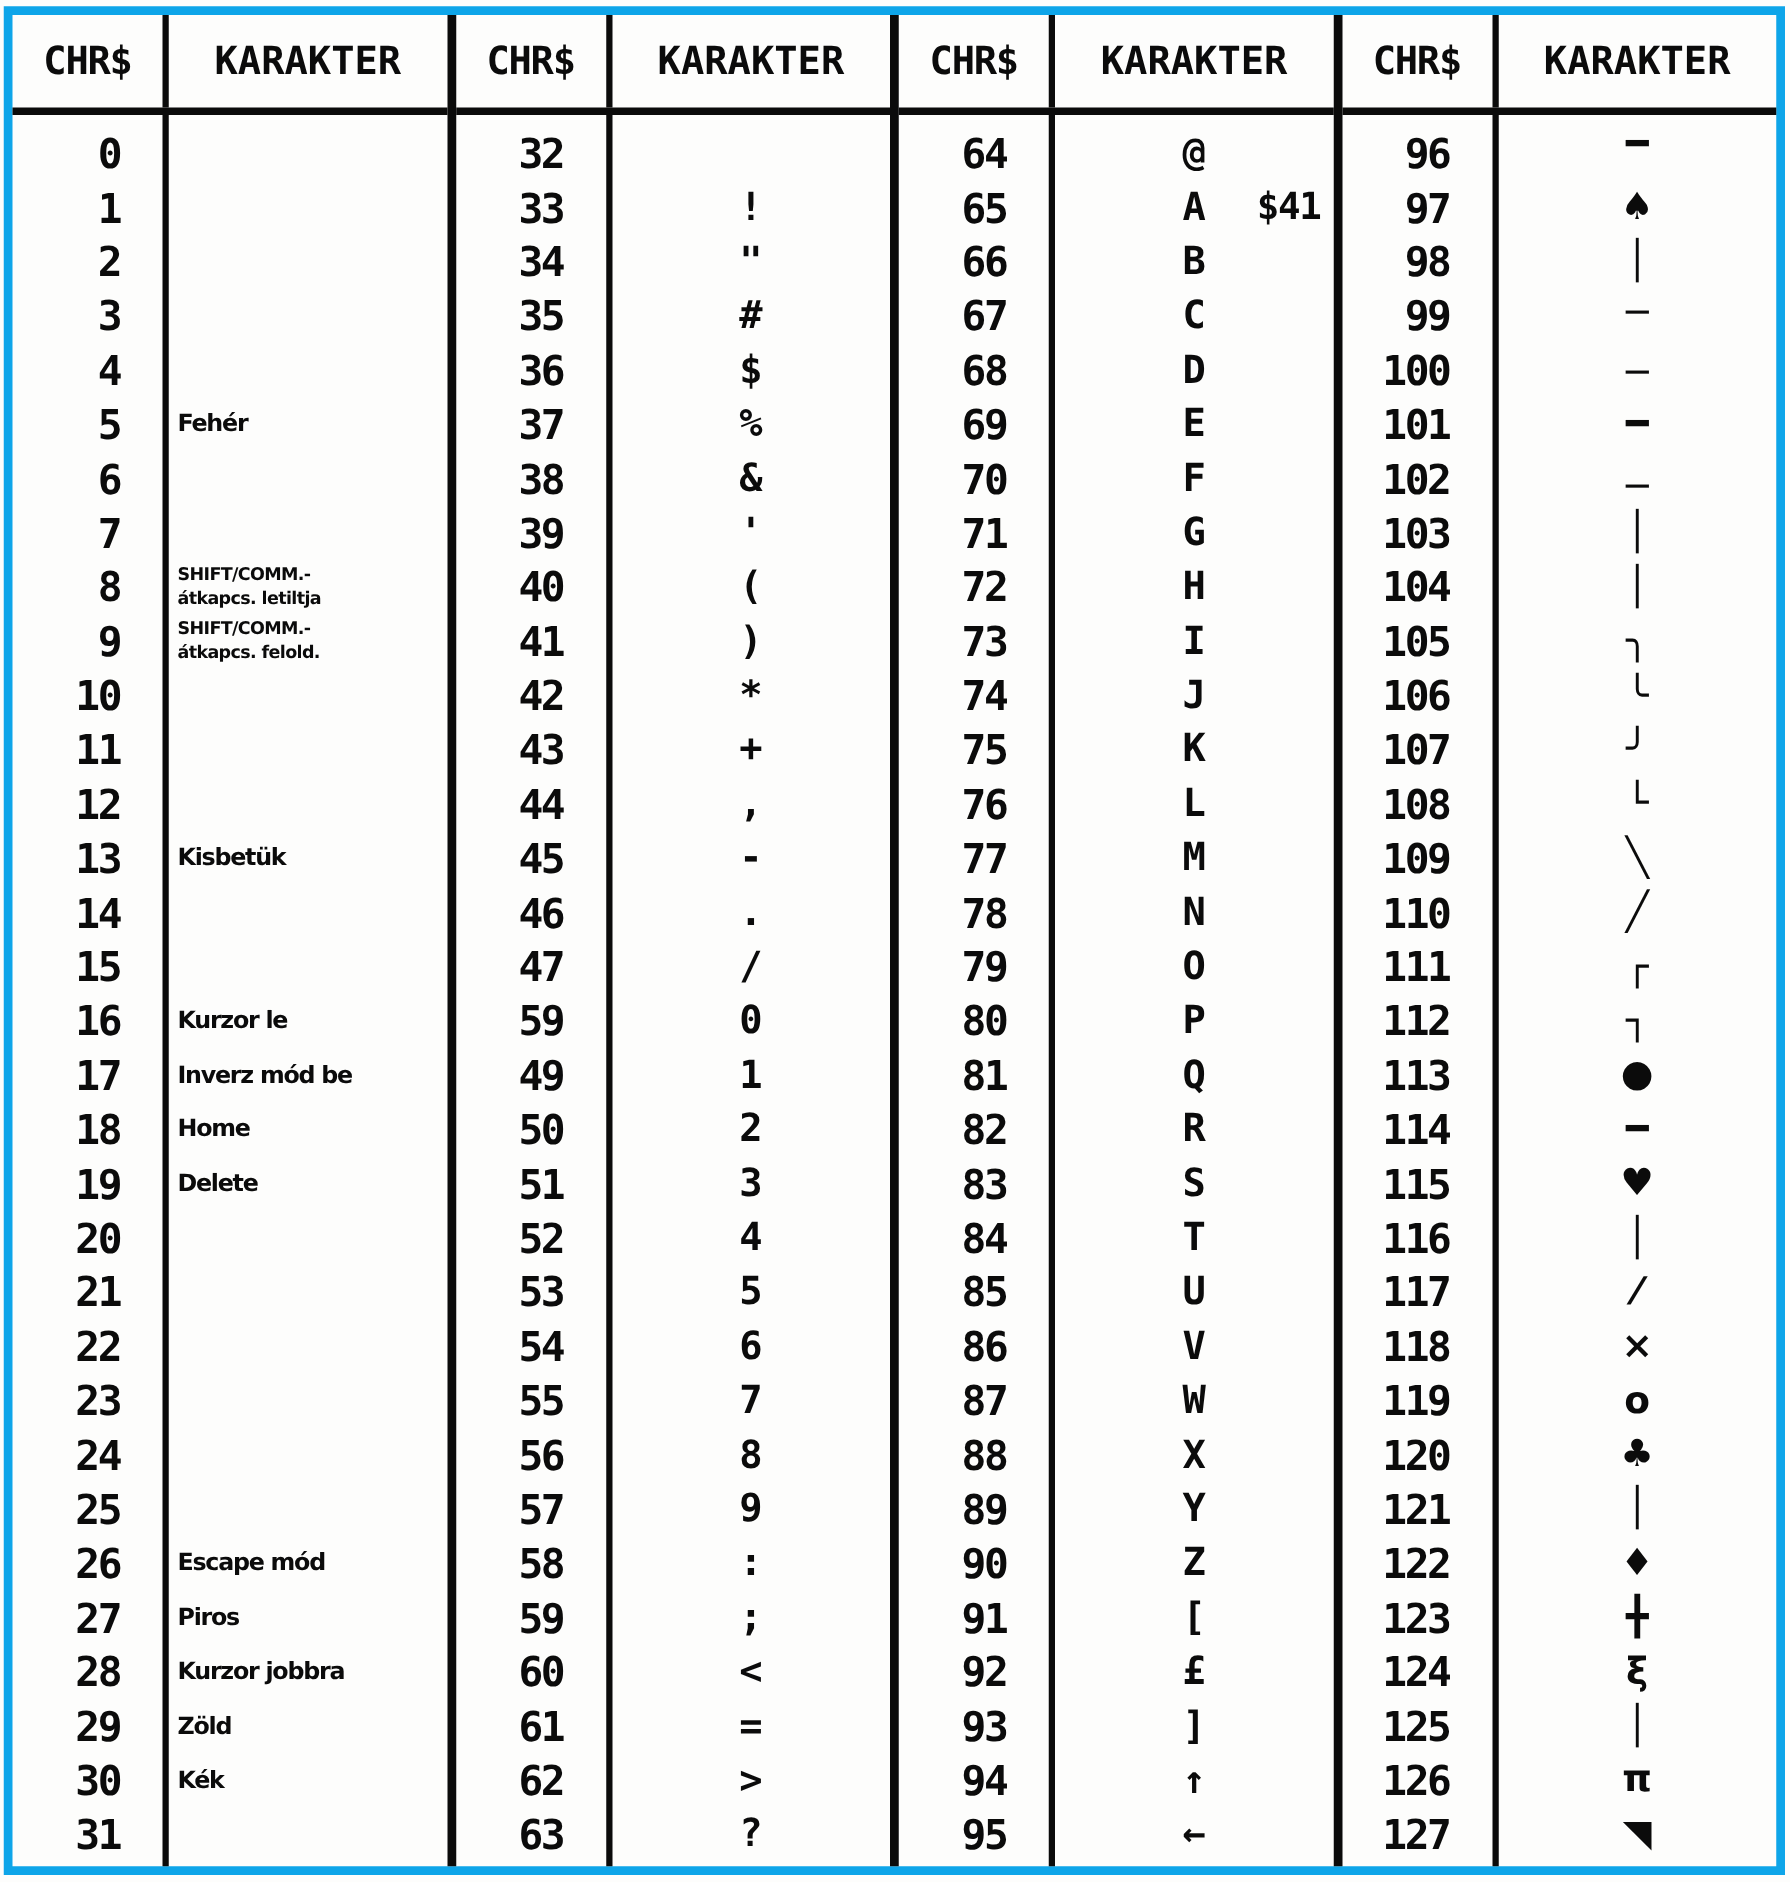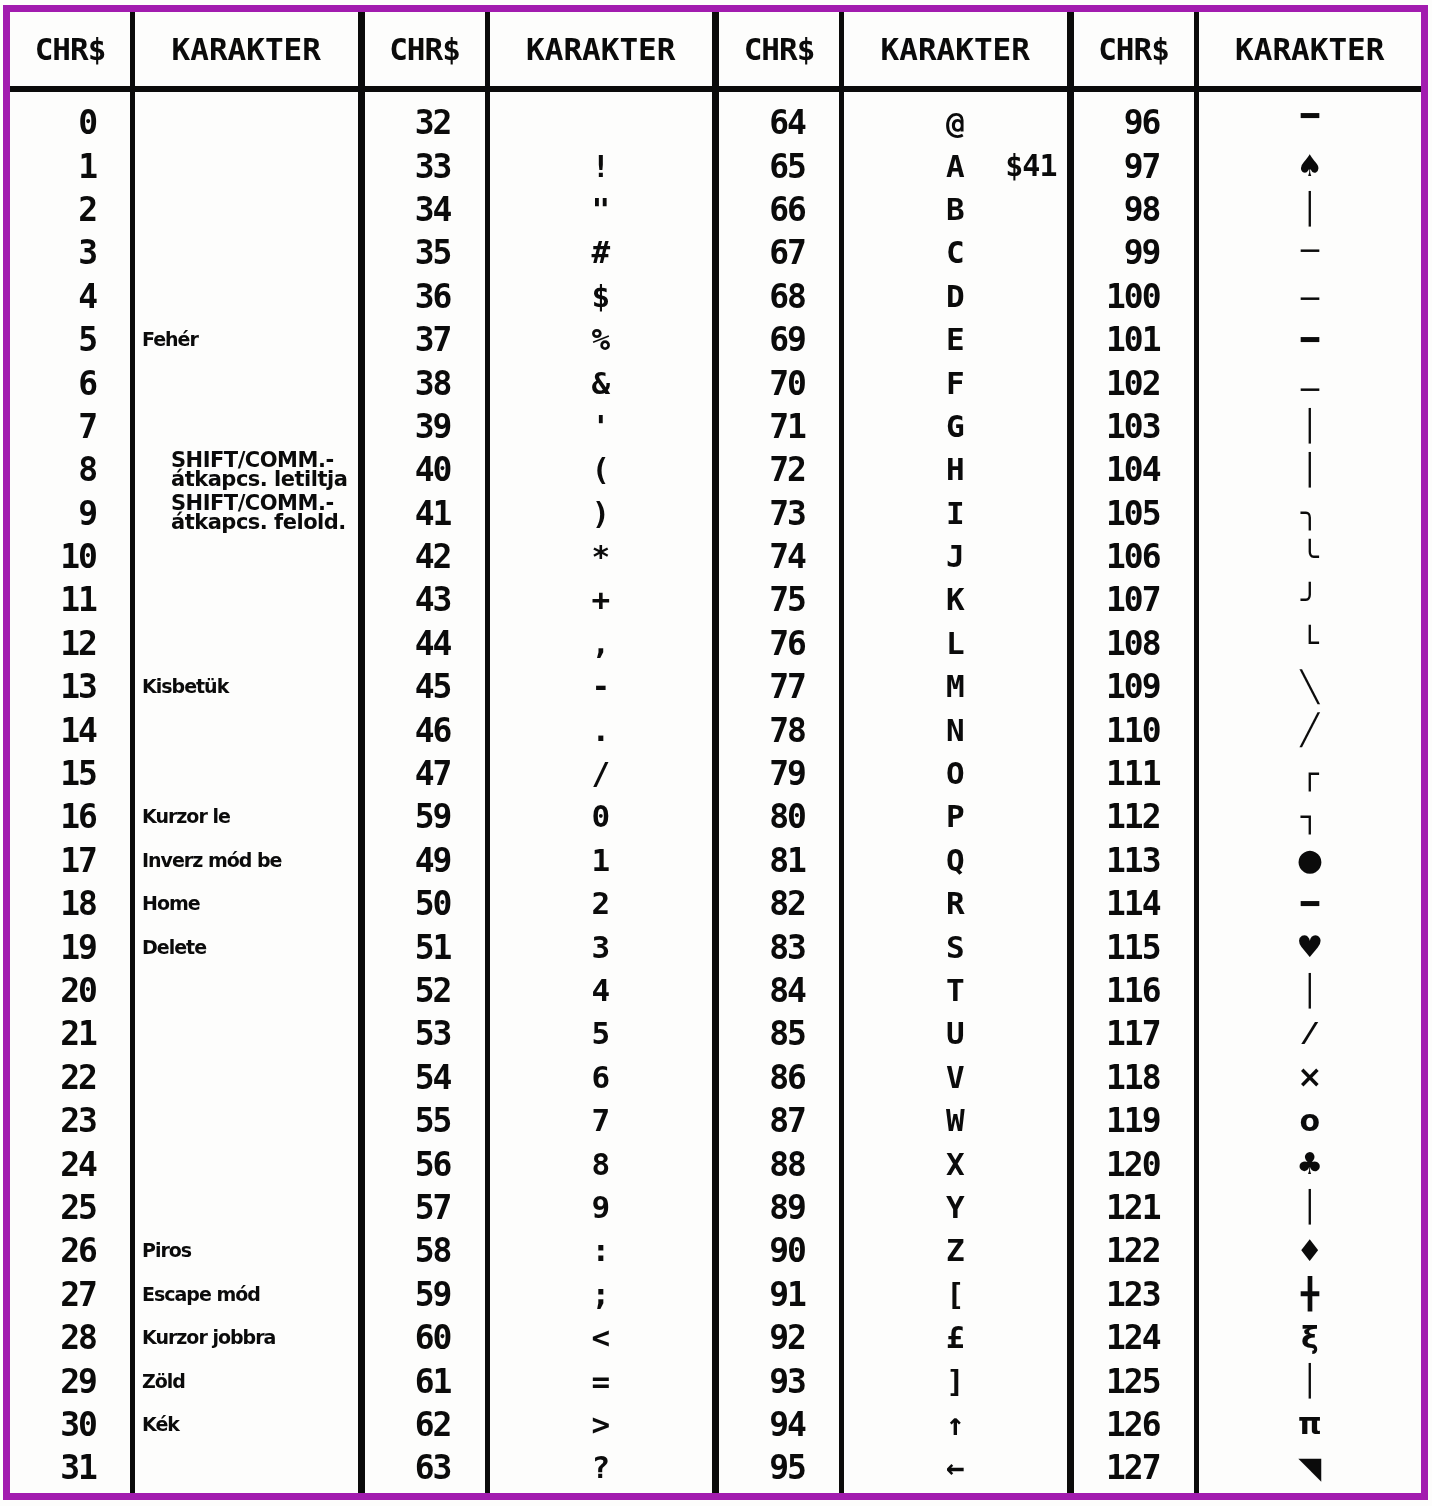--- a/index.html
+++ b/index.html
@@ -4,21 +4,21 @@
 <style>
   html,body { margin:0; padding:0; background:#ffffff; }
   .page {
     position:relative; width:1432px; height:1506px;
     background:#fdfdfc; overflow:hidden;
     font-family:"DejaVu Sans Mono", monospace;
     color:#0b0b0b;
   }
   .tbl {
     position:absolute; left:3px; top:5px; right:4px; bottom:6px;
-    border:7px solid #a21caf;
+    border:7px solid #0ea5e9;
     display:flex;
   }
   .group { flex:1 1 0; display:flex; flex-direction:column; border-right:7px solid #0b0b0b; min-width:0; }
   .group:last-child { border-right:none; }
   .ghead { display:flex; height:74px; border-bottom:6px solid #0b0b0b; flex:none; }
   .hcode {
     width:120px; flex:none; border-right:5px solid #0b0b0b;
     display:flex; align-items:center; justify-content:center;
     font-weight:bold; font-size:31px; letter-spacing:-1px;
   }
@@ -34,21 +34,21 @@
     padding-right:34px; font-weight:bold; font-size:33px; letter-spacing:-2px;
     line-height:1;
   }
   .kcell {
     height:43.4px; flex:none; position:relative; display:flex; align-items:center;
     justify-content:center; font-weight:bold; font-size:31px; line-height:1;
     overflow:visible;
   }
   .group.left .kcell { justify-content:flex-start; padding-left:7px;
     font-family:"DejaVu Sans", sans-serif; font-size:19px; letter-spacing:-1px; }
-  .group.left .kcell.small { font-size:21px; line-height:19px; white-space:pre-line; letter-spacing:-0.5px;margin-left:29px; }
+  .group.left .kcell.small { font-size:14px; line-height:19px; white-space:pre-line; letter-spacing:-0.5px; }
   .group.glyphs .kcell { font-family:"DejaVu Sans","DejaVu Sans Mono",sans-serif; font-size:30px; }
   .note { position:absolute; right:10px; top:50%; transform:translateY(-50%);
     font-family:"DejaVu Sans Mono", monospace; font-size:30px; font-weight:bold; letter-spacing:-1px; }
   .gl { display:inline-block; }
 </style>
 </head>
 <body>
 
 <div class="page">
   <div class="tbl" id="chr-table">
@@ -163,24 +163,24 @@
             <div class="kcell">
               <span class="gl"></span>
             </div>
             <div class="kcell">
               <span class="gl"></span>
             </div>
             <div class="kcell">
               <span class="gl"></span>
             </div>
             <div class="kcell">
+              <span class="gl">Escape mód</span>
+            </div>
+            <div class="kcell">
               <span class="gl">Piros</span>
-            </div>
-            <div class="kcell">
-              <span class="gl">Escape mód</span>
             </div>
             <div class="kcell">
               <span class="gl">Kurzor jobbra</span>
             </div>
             <div class="kcell">
               <span class="gl">Zöld</span>
             </div>
             <div class="kcell">
               <span class="gl">Kék</span>
             </div>

